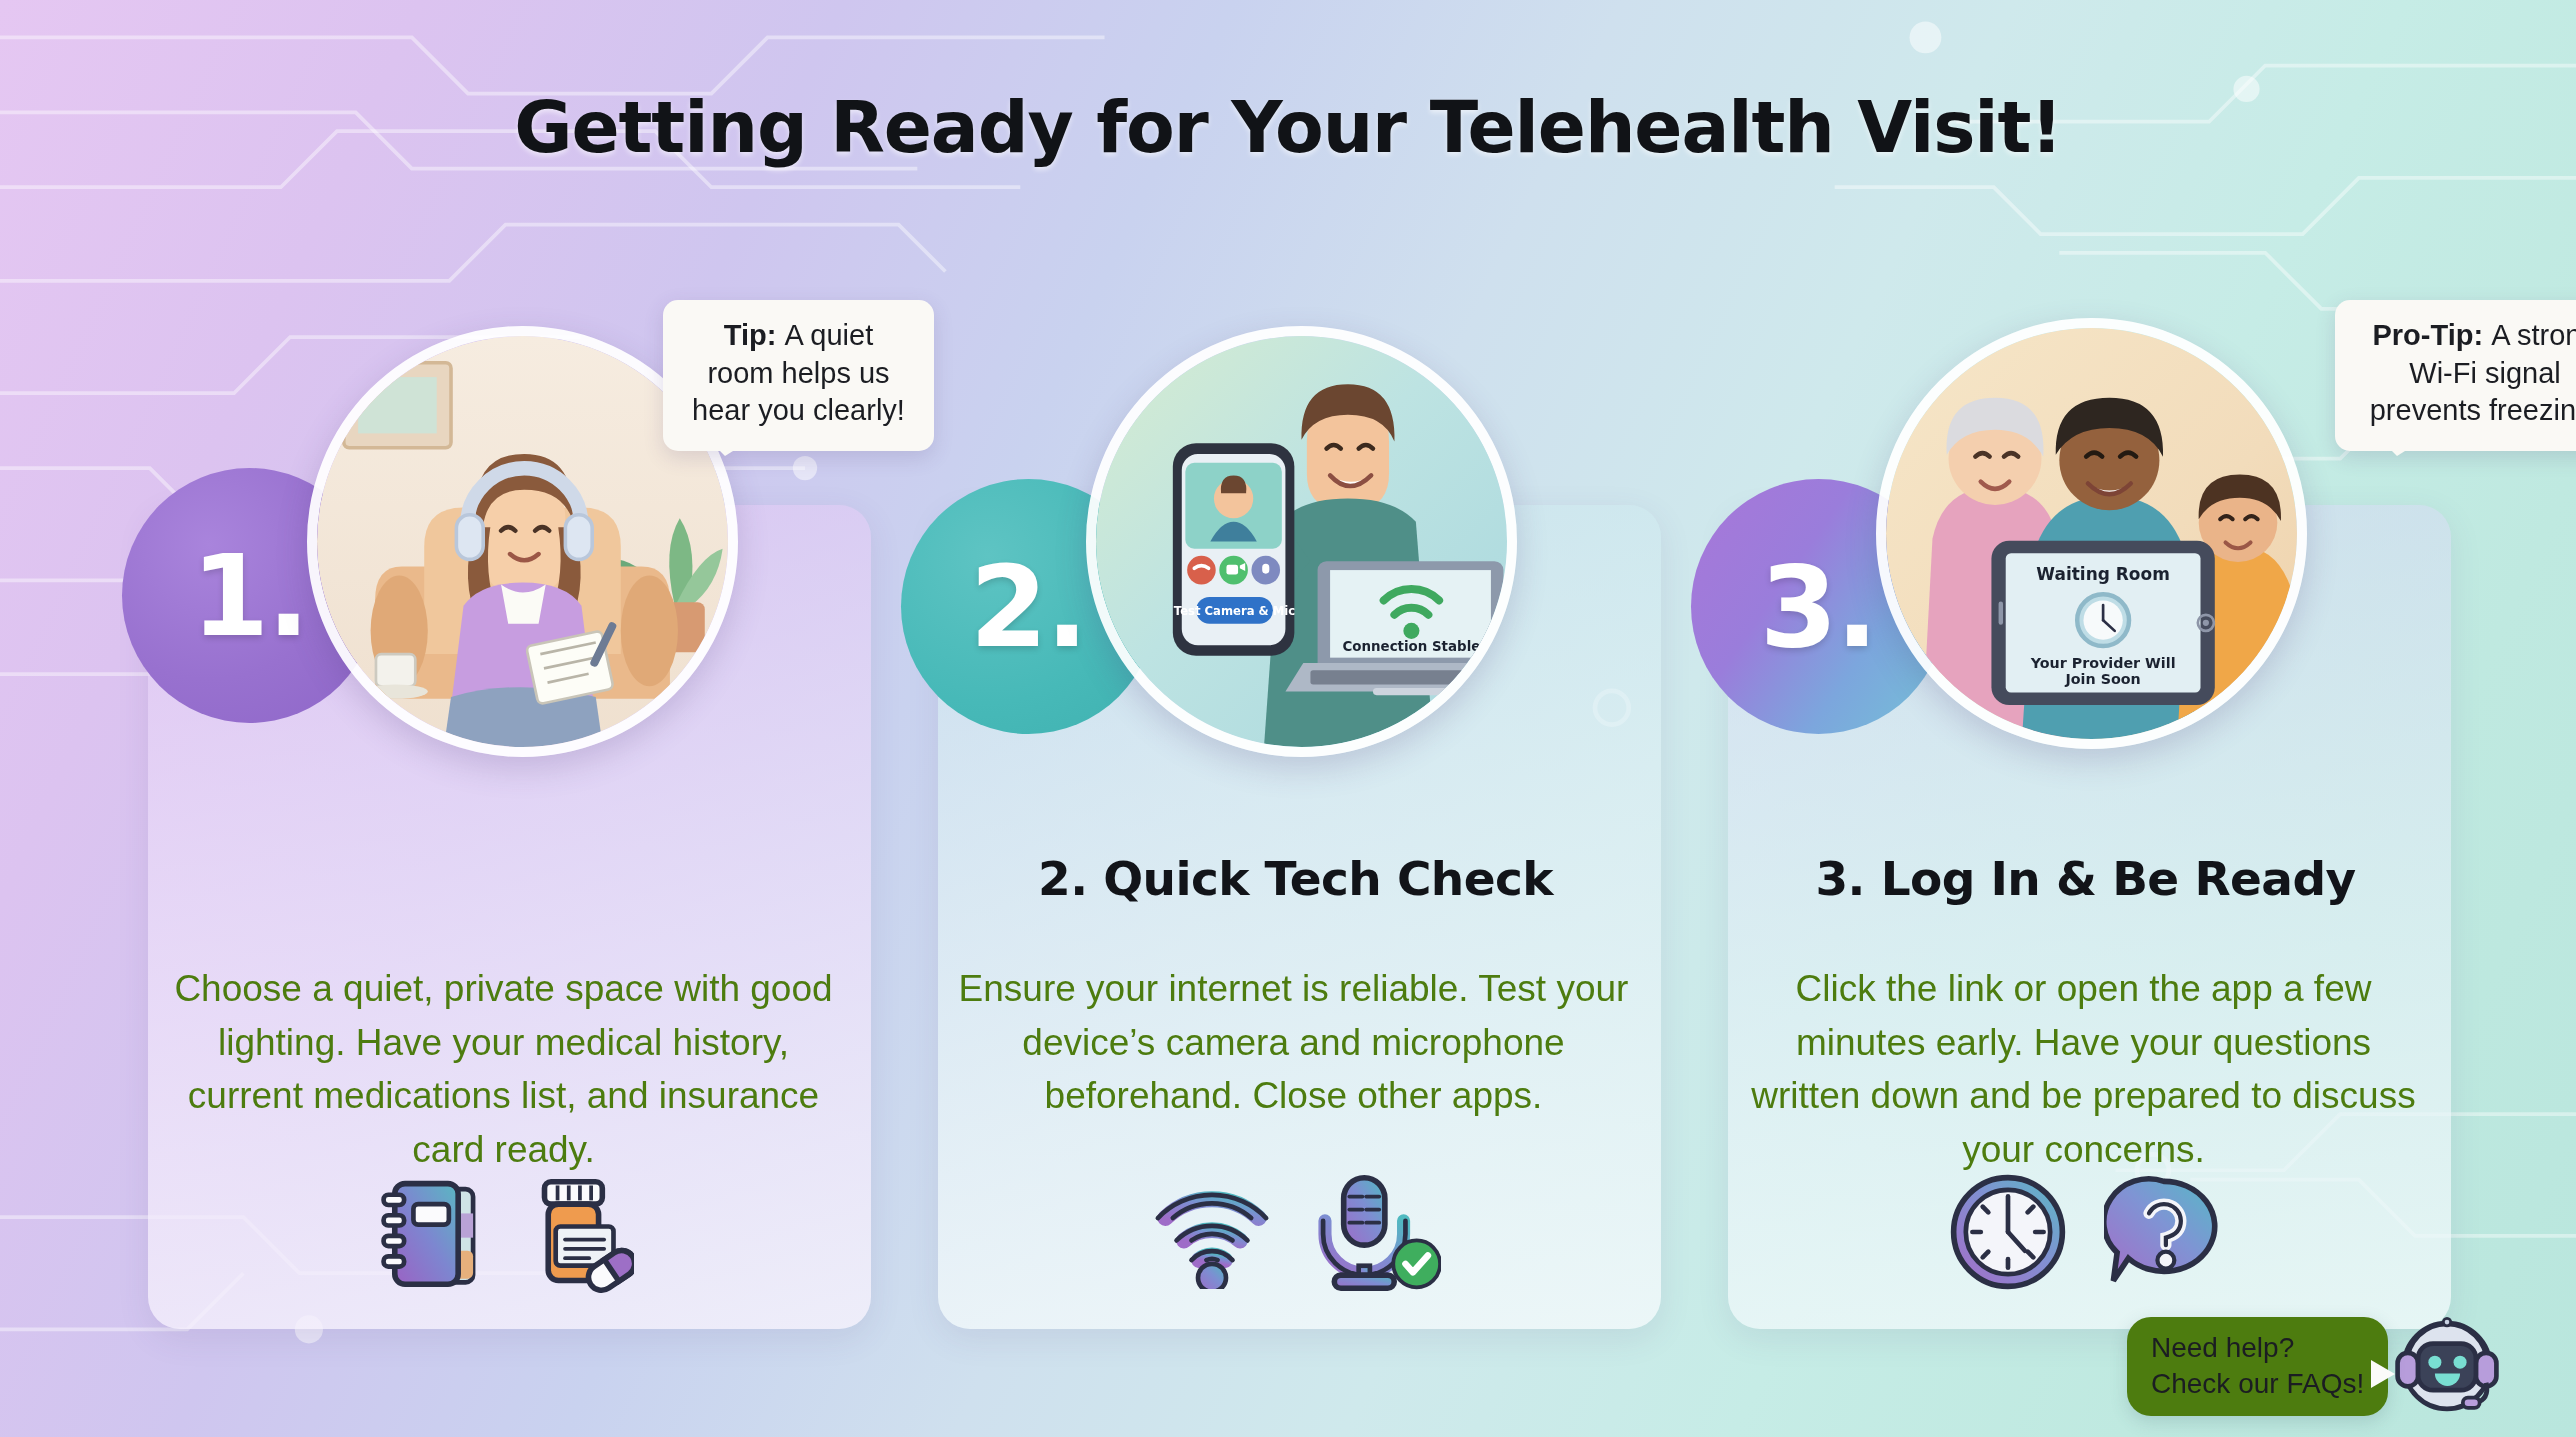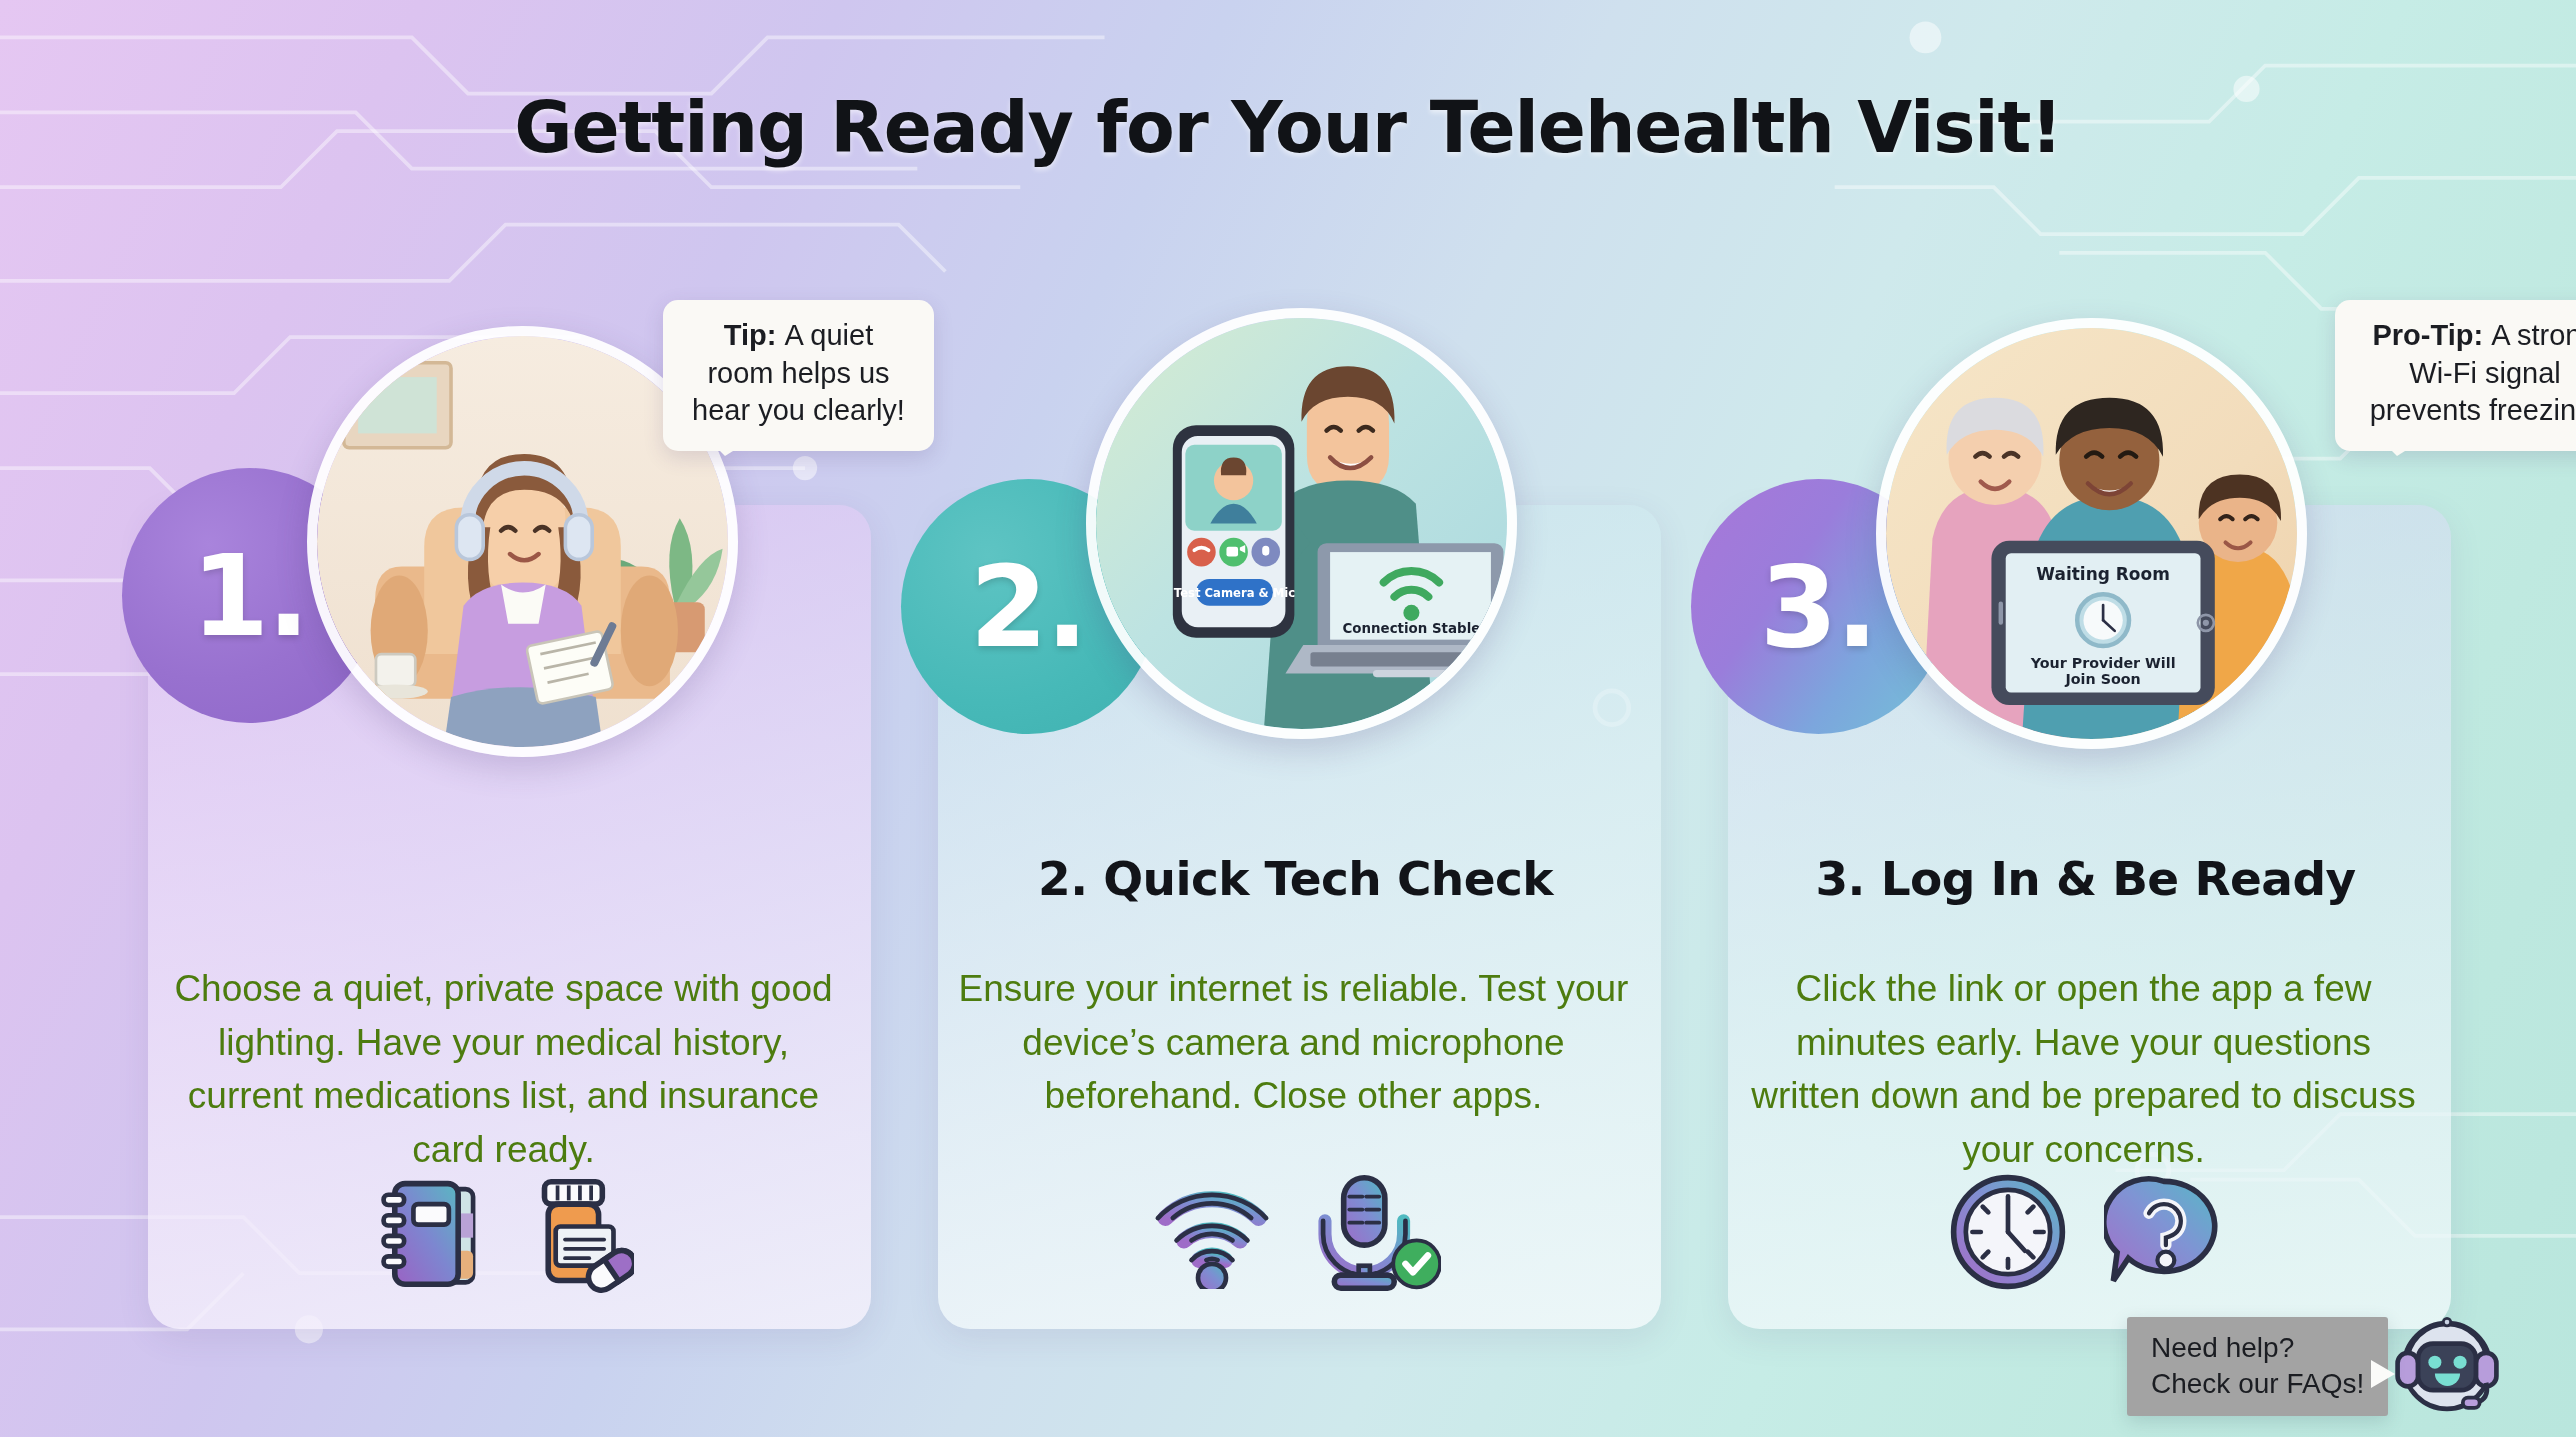--- a/index.html
+++ b/index.html
@@ -76,21 +76,21 @@
   .photo {
     position:absolute;
     width:431px; height:431px;
     border-radius:50%;
     border:10.3px solid rgba(255,255,255,.93);
     box-shadow:0 11.2px 32px rgba(80,60,120,.20);
     overflow:hidden;
     z-index:3;
   }
   .col1 .photo { left:204px; top:326px; }
-  .col2 .photo { left:193px; top:308px; }
+  .col2 .photo { left:193px; top:326px; }
   .col3 .photo { left:193px; top:318px; }
   .photo svg { width:100%; height:100%; display:block; }
 
   
   .bubble {
     position:absolute;
     background:#faf9f5;
     border-radius:15px;
     padding:17px 24px 20.6px;
     text-align:center;
@@ -140,22 +140,22 @@
   .icons {
     position:absolute; top:1172px; left:0; width:100%;
     display:flex; justify-content:center; align-items:center; gap:36px;
   }
   .icons svg { display:block; }
 
   
   .bot-wrap { position:absolute; left:2127px; top:1310px; display:flex; align-items:center; gap:3.7px; z-index:8; }
   .bot-bubble {
     position:relative;
-    background:#a3a3a3;
-    border-radius:3px;
+    background:#4d7c0f;
+    border-radius:24px;
     padding:13px 24px 15px;
     font-size:28px;
     line-height:1.26;
     color:#1b1d22;
     text-align:left;
     box-shadow:0 5.6px 17px rgba(60,90,100,.18);
   }
   .bot-bubble:after {
     content:""; position:absolute; right:-20.6px; top:43px;
     border:14px solid transparent; border-left-color:#fbfbf9; border-left-width:24px;

